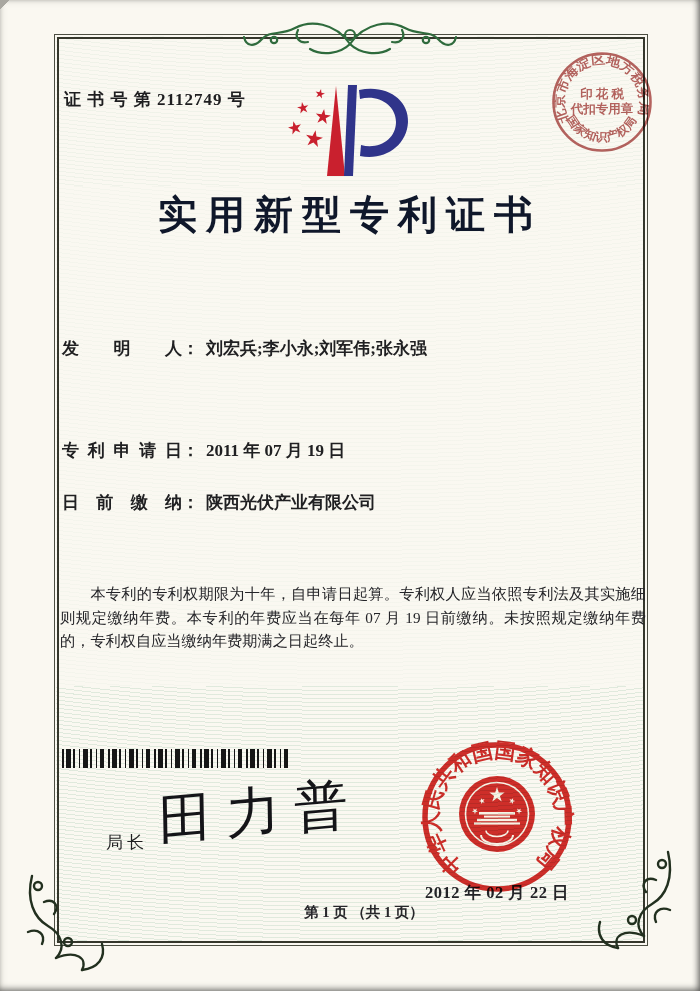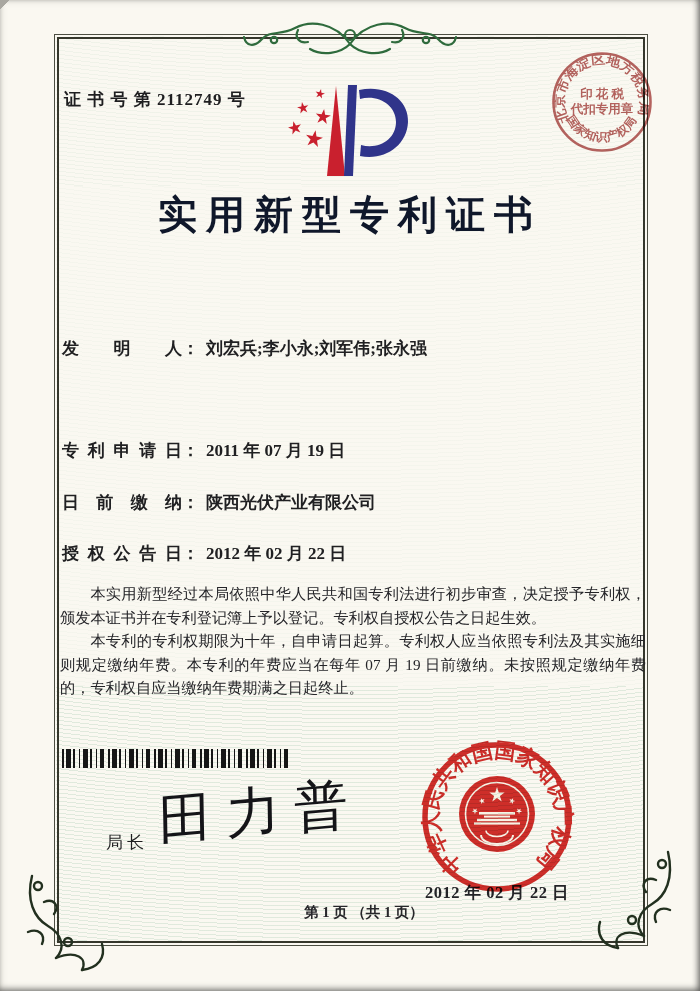--- a/index.html
+++ b/index.html
@@ -126,26 +126,22 @@
 
   <div class="field-row" style="top:337px">
     <span class="flabel">发明人</span><span>：</span><span class="fvalue">刘宏兵;李小永;刘军伟;张永强</span>
   </div>
   <div class="field-row" style="top:439px">
     <span class="flabel">专利申请日</span><span>：</span><span class="fvalue">2011 年 07 月 19 日</span>
   </div>
   <div class="field-row" style="top:491px">
     <span class="flabel">日前缴纳</span><span>：</span><span class="fvalue">陕西光伏产业有限公司</span>
   </div>
-  <div class="field-row" style="top:542px">
-    <span class="flabel">授权公告日</span><span>：</span><span class="fvalue">2012 年 02 月 22 日</span>
-  </div>
 
   <div class="body-text">
-    <p>本实用新型经过本局依照中华人民共和国专利法进行初步审查，决定授予专利权，颁发本证书并在专利登记簿上予以登记。专利权自授权公告之日起生效。</p>
     <p>本专利的专利权期限为十年，自申请日起算。专利权人应当依照专利法及其实施细则规定缴纳年费。本专利的年费应当在每年 07 月 19 日前缴纳。未按照规定缴纳年费的，专利权自应当缴纳年费期满之日起终止。</p>
   </div>
 
   <div class="barcode"></div>
 
   <div class="director">局长</div>
   <div class="signature">田力普</div>
 
   <div class="seal-date">2012 年 02 月 22 日</div>
 

